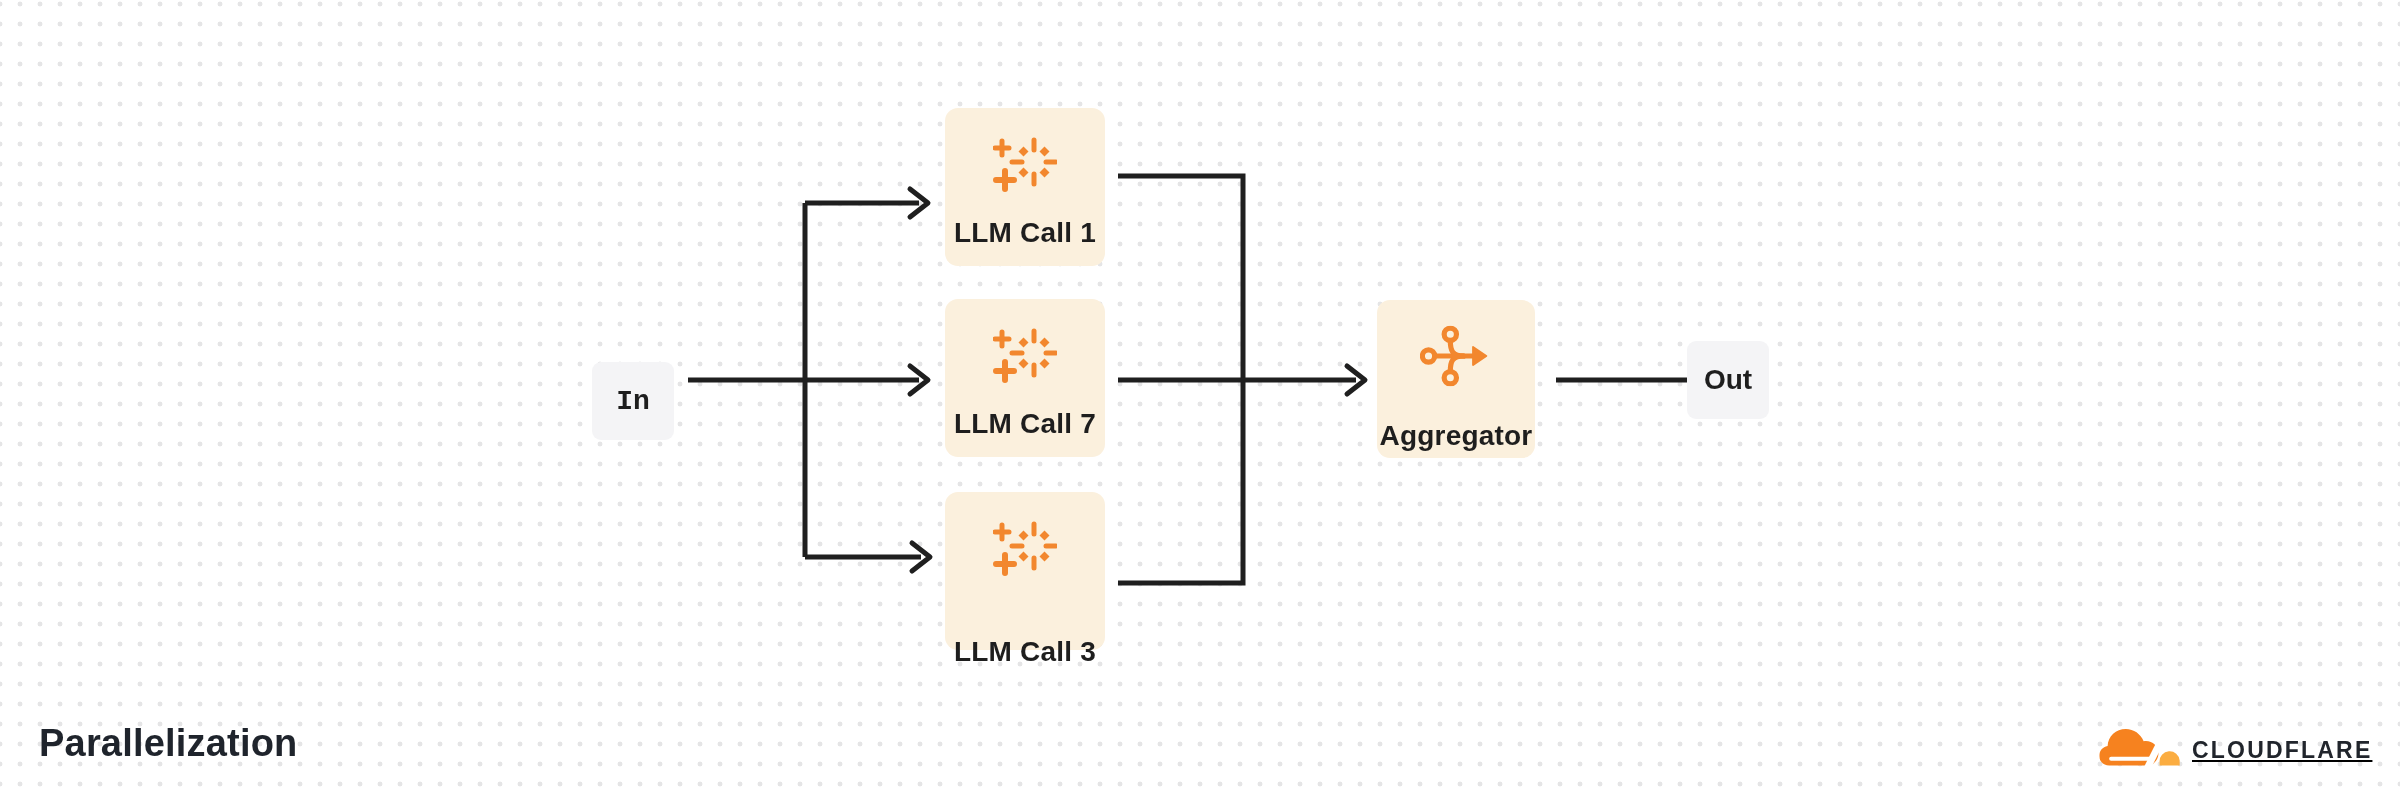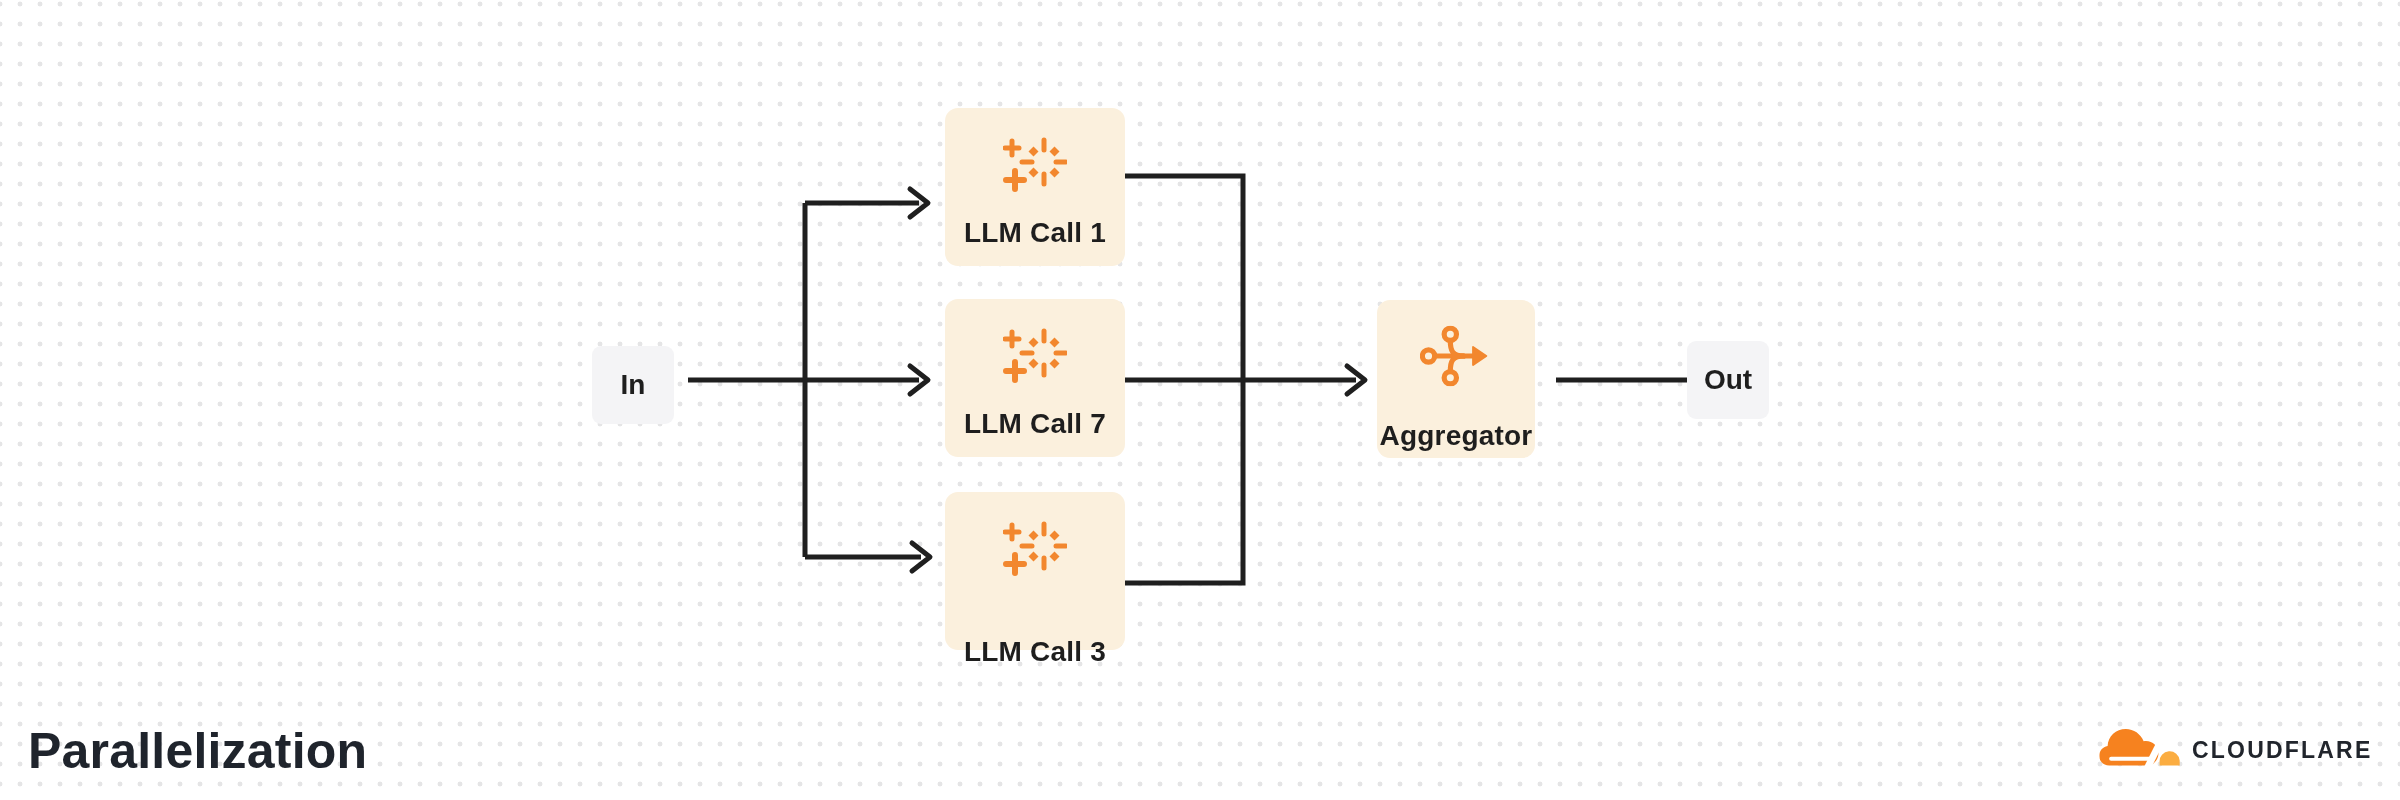--- a/index.html
+++ b/index.html
@@ -34,21 +34,21 @@
     height: 78px;
     background: #f4f4f6;
     border-radius: 9px;
     display: flex;
     align-items: center;
     justify-content: center;
     font-size: 28px;
     font-weight: 700;
   }
   .node-card {
-    width: 180px;
+    width: 160px;
     height: 158px;
     background: #fbf0dd;
     border-radius: 13px;
     display: flex;
     flex-direction: column;
     align-items: center;
     justify-content: flex-start;
   }
   .node-card .icon-wrap {
     height: 60px;
@@ -66,35 +66,36 @@
     font-size: 28px;
     font-weight: 700;
     letter-spacing: 0.2px;
     white-space: nowrap;
   }
   .node-card.agg .node-label {
     margin-top: 32px;
   }
   .page-title {
     position: absolute;
-    left: 28px;
+    left: 39px;
     top: 722px;
-    font-size: 50px;
+    font-size: 38px;
     font-weight: 700;
     color: #1f242c;
     letter-spacing: 0.2px;
   }
   .brand {
     position: absolute;
     left: 2099px;
     top: 725px;
     height: 50px;
     display: flex;
     align-items: center;
     gap: 9px;
+    text-decoration: underline;
   }
   .brand .wordmark {
     font-size: 23px;
     font-weight: 800;
     letter-spacing: 2.2px;
     color: #21252c;
     white-space: nowrap;
   }
 </style>
 </head>
@@ -154,21 +155,21 @@
     </g>
     <g stroke="#1f1f1f" stroke-width="5" fill="none" stroke-linecap="round" stroke-linejoin="round">
       <path d="M910 189 L928 203 L910 217"></path>
       <path d="M910 366 L928 380 L910 394"></path>
       <path d="M912 543 L930 557 L912 571"></path>
       <path d="M1347 366 L1365 380 L1347 394"></path>
       <path d="M1697 366 L1715 380 L1697 394"></path>
     </g>
   </svg>
 
-  <div class="node node-io" style="left:592px; top:346px;">
+  <div class="node node-io" style="left:592px; top:362px;font-family:Liberation Mono, monospace;">
     <span>In</span>
   </div>
 
   <div class="node node-card" style="left:945px; top:108px;">
     <div class="icon-wrap">
       <svg width="64" height="60" viewBox="0 0 64 60">
           <use href="#sparkles"></use>
         </svg>
     </div>
     <div class="node-label">LLM Call 1</div>

